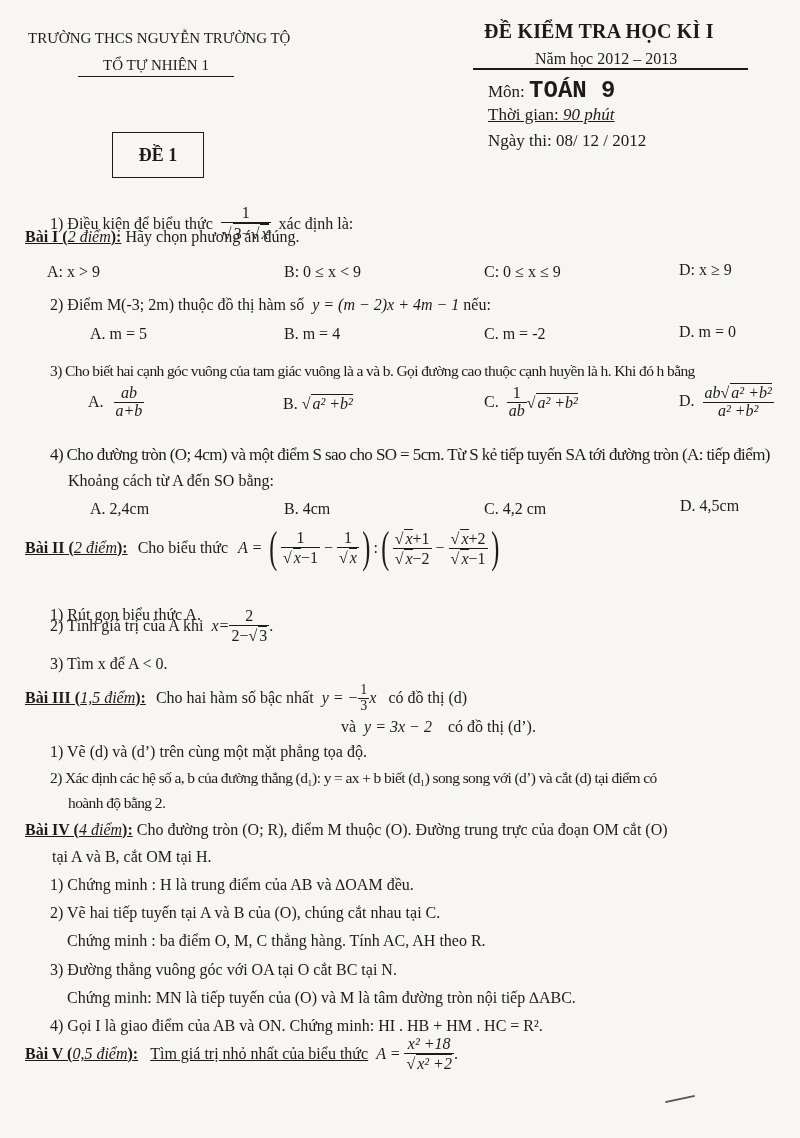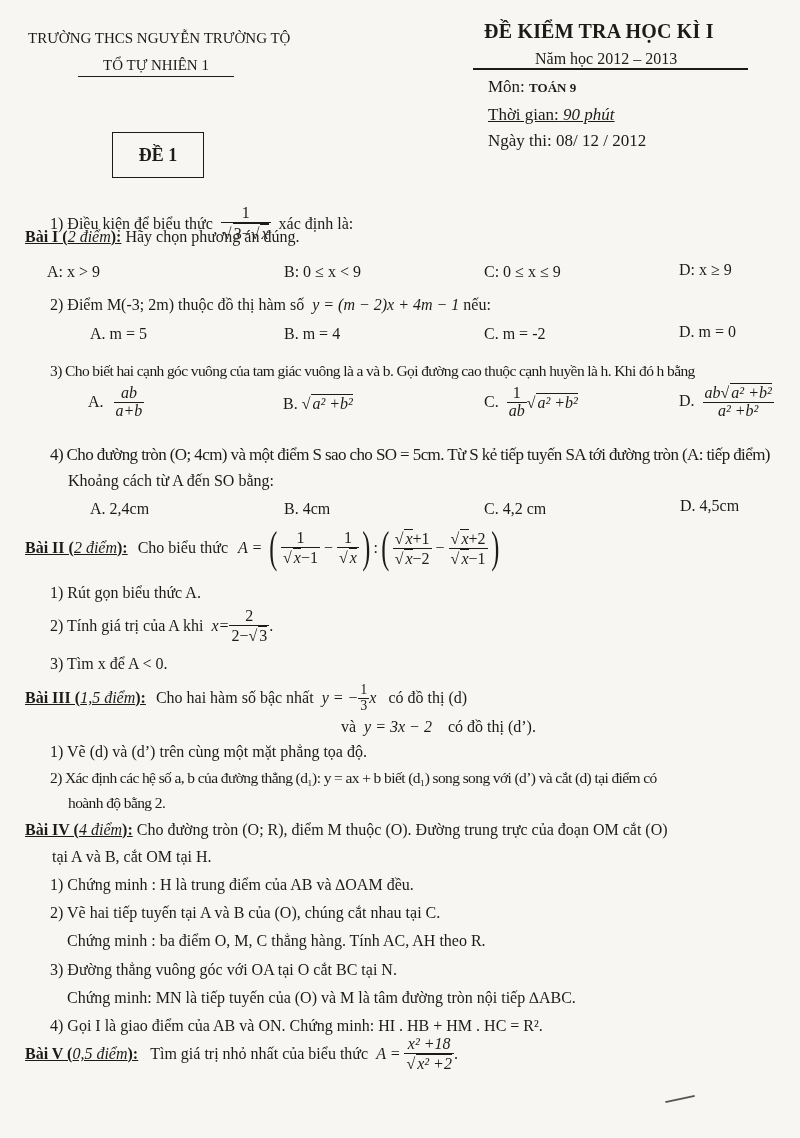--- a/index.html
+++ b/index.html
@@ -34,21 +34,21 @@
 <div class="hr" style="left:78px;top:76px;width:156px;height:1.2px;"></div>
 <div class="box" style="left:112px;top:85px;width:90px;height:44px;margin-top:47px;">
   <div class="b" style="text-align:center;line-height:44px;font-size:18px;">ĐỀ 1</div>
 </div>
 
 <div class="abs b" style="left:484px;top:20px;font-size:20px;letter-spacing:0.2px;">ĐỀ KIỂM TRA HỌC KÌ I</div>
 <div class="abs" style="left:535px;top:50px;font-size:16px;">Năm học 2012 – 2013</div>
 <div class="hr" style="left:473px;top:68px;width:275px;"></div>
 <div class="abs" style="left:488px;top:77px;font-size:17px;">
   <span>Môn:</span>
-  <span class="b" style="font-size:13px;">TOÁN 9</span>
+  <span class="b" style="font-size:24px;font-family:Liberation Mono, monospace;">TOÁN 9</span>
 </div>
 <div class="abs" style="left:488px;top:105px;font-size:17px;text-decoration:underline;">
   <span>Thời gian:</span>
   <span class="i">90 phút</span>
 </div>
 <div class="abs" style="left:488px;top:131px;font-size:17px;">
   <span>Ngày thi:</span>
   <span>08/ 12 / 2012</span>
 </div>
 
@@ -108,21 +108,21 @@
 <div class="abs" style="left:25px;top:526px;">
   <span class="b u" style="vertical-align:middle;"><span>Bài II (</span><span class="i" style="font-weight:normal;">2 điểm</span><span>):</span></span>
   <span style="vertical-align:middle;margin-left:6px;">Cho biểu thức</span>
   <span class="math" style="vertical-align:middle;margin-left:6px;">A =</span>
   <span class="paren">(</span><span class="frac"><span class="num" style="font-style:normal;">1</span><span class="den"><span class="rad">√</span><span class="sqrt">x</span><span style="font-style:normal;">−1</span></span></span>
   <span style="vertical-align:middle;">−</span>
   <span class="frac"><span class="num" style="font-style:normal;">1</span><span class="den"><span class="rad">√</span><span class="sqrt">x</span></span></span><span class="paren">)</span><span style="vertical-align:middle;">:</span><span class="paren">(</span><span class="frac"><span class="num"><span class="rad">√</span><span class="sqrt">x</span><span style="font-style:normal;">+1</span></span><span class="den"><span class="rad">√</span><span class="sqrt">x</span><span style="font-style:normal;">−2</span></span></span>
   <span style="vertical-align:middle;">−</span>
   <span class="frac"><span class="num"><span class="rad">√</span><span class="sqrt">x</span><span style="font-style:normal;">+2</span></span><span class="den"><span class="rad">√</span><span class="sqrt">x</span><span style="font-style:normal;">−1</span></span></span><span class="paren">)</span>
 </div>
-<div class="abs" style="left:50px;top:584px;">1) Rút gọn biểu thức A.</div>
+<div class="abs" style="left:50px;top:606px;">1) Rút gọn biểu thức A.</div>
 <div class="abs" style="left:50px;top:608px;">
   <span style="vertical-align:middle;">2) Tính giá trị của A khi</span>
   <span class="math" style="vertical-align:middle;margin-left:4px;">x=</span><span class="frac" style="font-style:normal;"><span class="num">2</span><span class="den"><span>2−</span><span class="rad">√</span><span class="sqrt">3</span></span></span><span style="vertical-align:middle;">.</span>
 </div>
 <div class="abs" style="left:50px;top:655px;">3) Tìm x để A &lt; 0.</div>
 
 <div class="abs" style="left:25px;top:683px;">
   <span class="b u" style="vertical-align:middle;"><span>Bài III (</span><span class="i" style="font-weight:normal;">1,5 điểm</span><span>):</span></span>
   <span style="vertical-align:middle;margin-left:6px;">Cho hai hàm số bậc nhất</span>
   <span class="math" style="vertical-align:middle;margin-left:4px;">y = −</span><span class="frac" style="font-style:normal;font-size:14px;"><span class="num">1</span><span class="den">3</span></span><span class="math" style="vertical-align:middle;">x</span>
@@ -144,18 +144,18 @@
 <div class="abs" style="left:52px;top:848px;">tại A và B, cắt OM tại H.</div>
 <div class="abs" style="left:50px;top:876px;">1) Chứng minh : H là trung điểm của AB và ∆OAM đều.</div>
 <div class="abs" style="left:50px;top:904px;">2) Vẽ hai tiếp tuyến tại A và B của (O), chúng cắt nhau tại C.</div>
 <div class="abs" style="left:67px;top:932px;">Chứng minh : ba điểm O, M, C thẳng hàng. Tính AC, AH theo R.</div>
 <div class="abs" style="left:50px;top:961px;">3) Đường thẳng vuông góc với OA tại O cắt BC tại N.</div>
 <div class="abs" style="left:67px;top:989px;">Chứng minh: MN là tiếp tuyến của (O) và M là tâm đường tròn nội tiếp ∆ABC.</div>
 <div class="abs" style="left:50px;top:1017px;">4) Gọi I là giao điểm của AB và ON. Chứng minh: HI . HB + HM . HC = R².</div>
 
 <div class="abs" style="left:25px;top:1036px;">
   <span class="b u" style="vertical-align:middle;"><span>Bài V (</span><span class="i" style="font-weight:normal;">0,5 điểm</span><span>):</span></span>
-  <span style="vertical-align:middle;margin-left:8px;">Tìm giá trị nhỏ nhất của biểu thức</span>
+  <span style="vertical-align:middle;margin-left:8px;text-decoration:underline;">Tìm giá trị nhỏ nhất của biểu thức</span>
   <span class="math" style="vertical-align:middle;margin-left:4px;">A =</span>
   <span class="frac"><span class="num">x² +18</span><span class="den"><span class="rad">√</span><span class="sqrt">x² +2</span></span></span><span style="vertical-align:middle;">.</span>
 </div>
 
 <div class="abs" style="left:665px;top:1098px;width:30px;height:1.5px;background:#555;transform:rotate(-12deg);"></div>
 
 </body></html>

